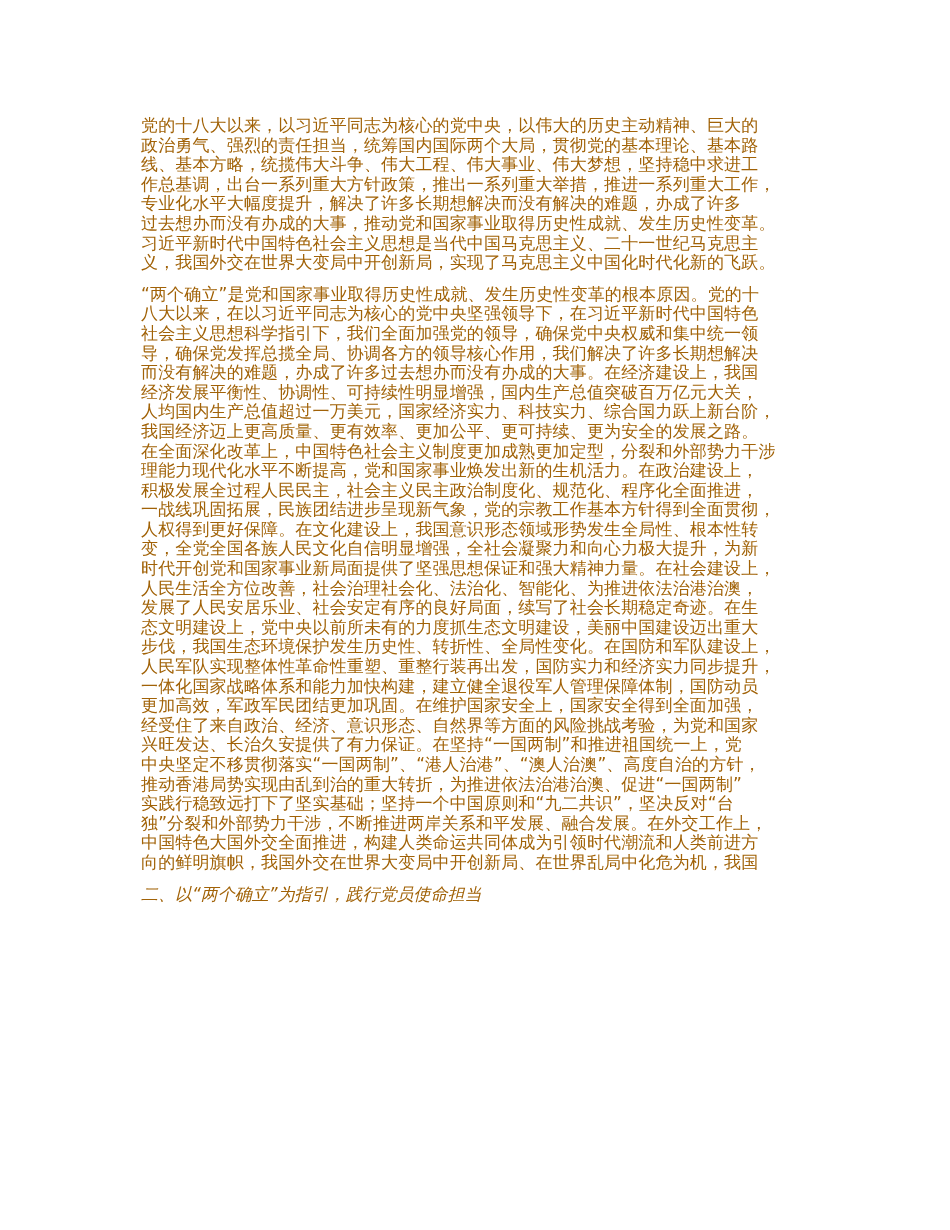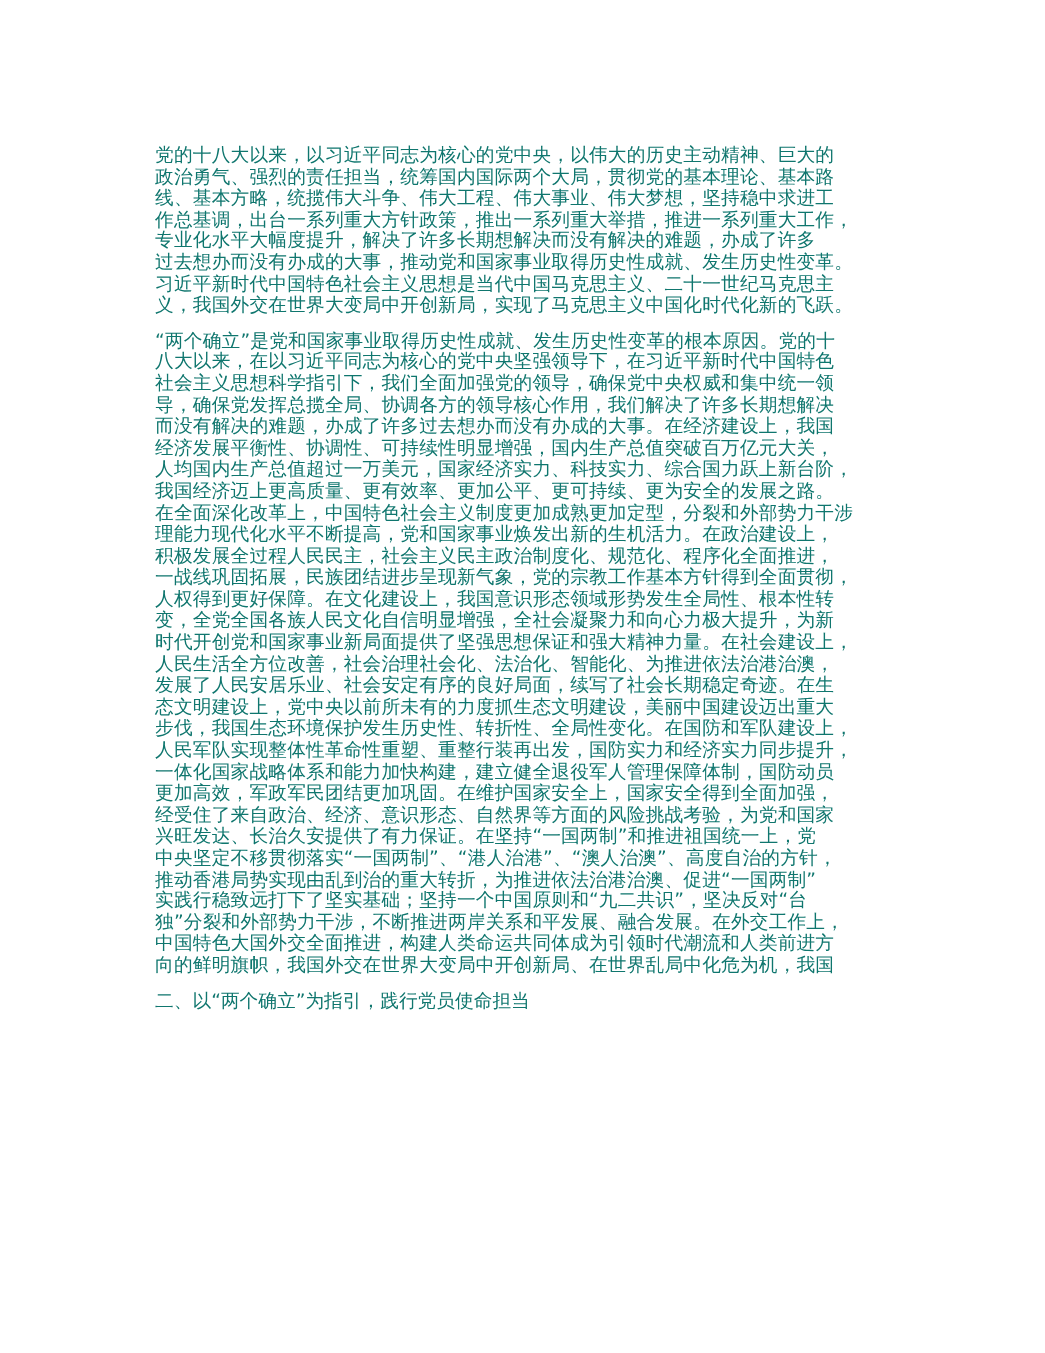--- a/index.html
+++ b/index.html
@@ -1,24 +1,24 @@
 <!DOCTYPE html>
 <html><head>
 <meta charset="utf-8">
 <style>
   html, body { margin: 0; padding: 0; background: #ffffff; }
   body { width: 950px; height: 1230px; position: relative; overflow: hidden; }
   .page {
-    position: absolute; left: 141px; top: 132px; width: 700px;
+    position: absolute; left: 141px; top: 116px; width: 700px;
     font-family: "DejaVu Sans", "Liberation Sans", sans-serif;
-    color: #0f766e; font-size: 17px; line-height: 19.6px;
+    color: #a16207; font-size: 17px; line-height: 19.6px;
   }
   .para { margin: 0 0 12px 0; }
   .line { display: block; white-space: nowrap; letter-spacing: 0.15px; }
-  .heading { margin-top: 2px; }
+  .heading { margin-top: 2px; font-style: italic; }
 </style>
 </head>
 <body>
 
 <div class="page">
   <div class="para" id="para-0">
       <span class="line">党的十八大以来，以习近平同志为核心的党中央，以伟大的历史主动精神、巨大的</span>
       <span class="line">政治勇气、强烈的责任担当，统筹国内国际两个大局，贯彻党的基本理论、基本路</span>
       <span class="line">线、基本方略，统揽伟大斗争、伟大工程、伟大事业、伟大梦想，坚持稳中求进工</span>
       <span class="line">作总基调，出台一系列重大方针政策，推出一系列重大举措，推进一系列重大工作，</span>

